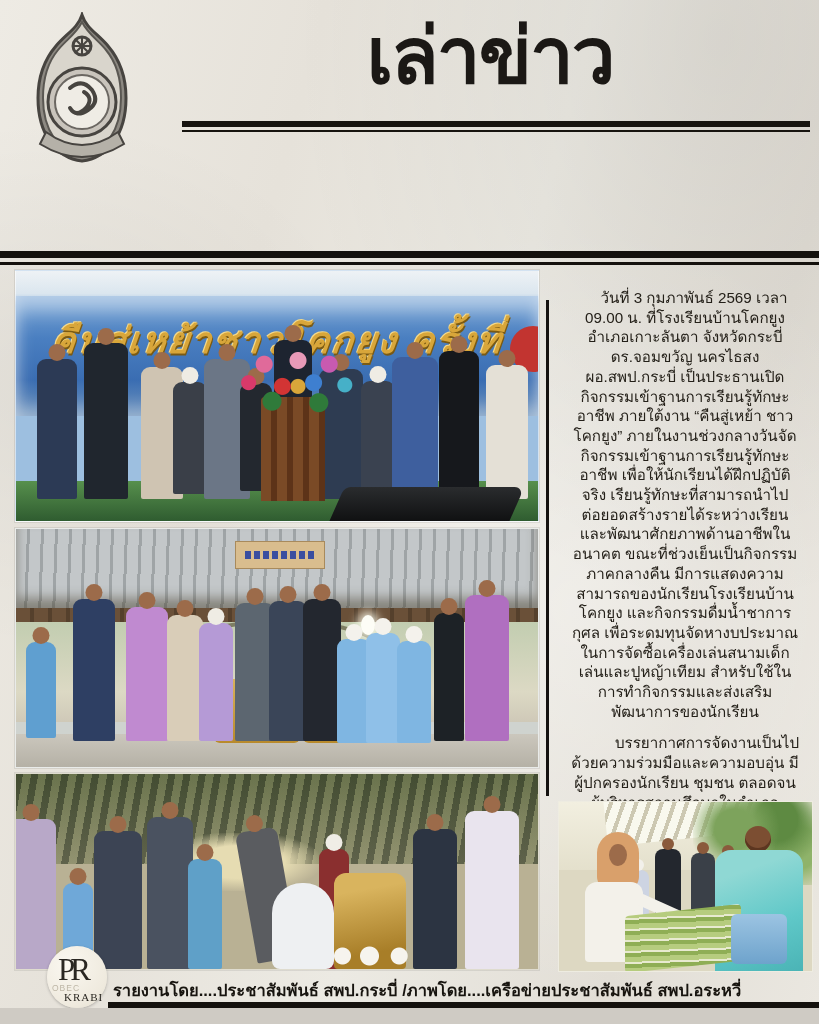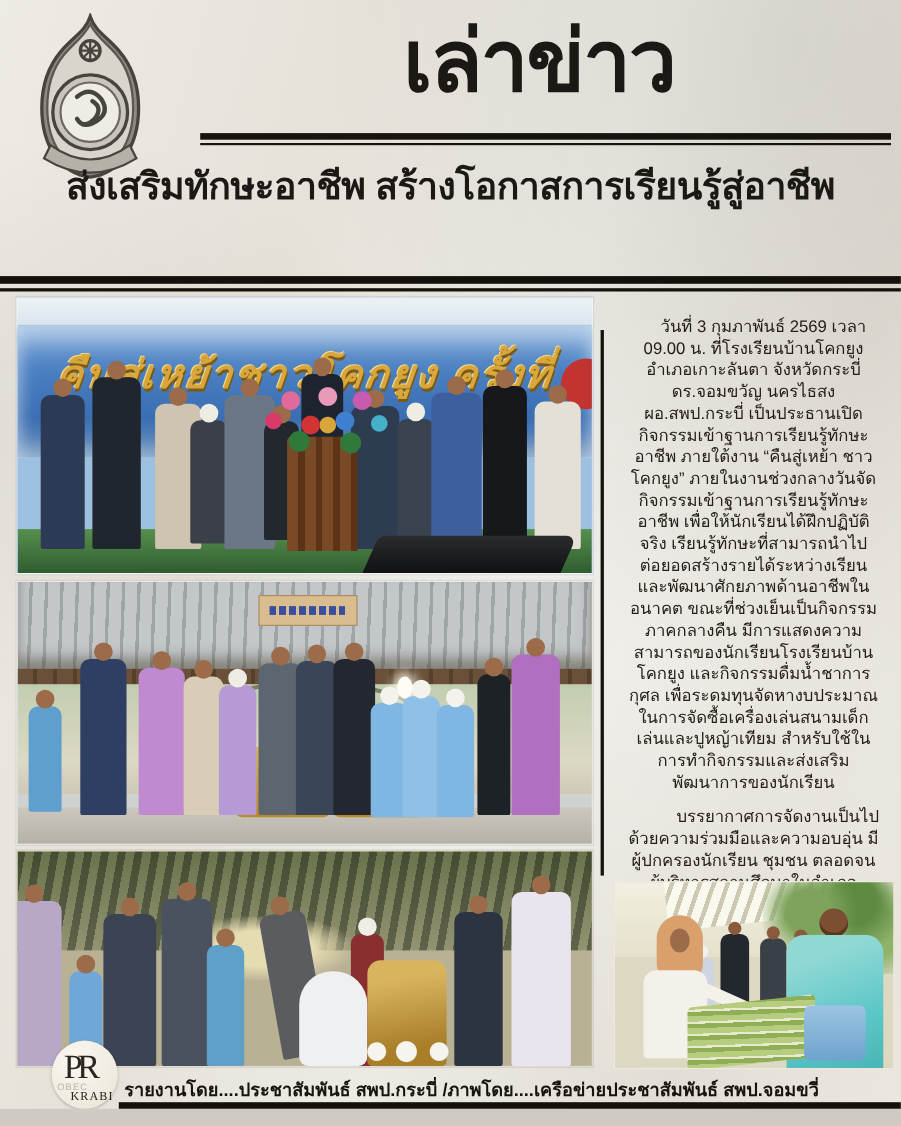--- a/index.html
+++ b/index.html
@@ -148,21 +148,20 @@
 
   <div class="masthead">
     <span class="t-main">เล่าข่าว</span>
   </div>
   <div class="mast-rule">
       <div class="a"></div>
       <div class="b"></div>
     </div>
 
   <div class="headline">
-    <div>ส่งเสริมทักษะอาชีพ สร้างโอกาสการเรียนรู้สู่อาชีพ</div>
   </div>
   <div class="rule-full">
       <div class="a"></div>
       <div class="b"></div>
     </div>
 
   <div class="photo" id="photo-stage">
     <div class="stage-banner">
       <div class="gold">คืนสู่เหย้าชาวโคกยูง ครั้งที่</div>
     </div>
@@ -263,19 +262,19 @@
     </div>
     <div class="rack"></div>
     <div class="blue-cloth"></div>
   </div>
 
   <div class="pr-badge">
     <span class="pr">PR</span>
     <span class="obec">OBEC</span>
     <span class="krabi">KRABI</span>
   </div>
-  <div class="credit">รายงานโดย....ประชาสัมพันธ์ สพป.กระบี่ /ภาพโดย....เครือข่ายประชาสัมพันธ์ สพป.จอมขวี่</div>
+  <div class="credit">รายงานโดย....ประชาสัมพันธ์ สพป.กระบี่ /ภาพโดย....เครือข่ายประชาสัมพันธ์ สพป.อระหวี่</div>
   <div class="foot-rule">
       <div class="a"></div>
       <div class="b"></div>
     </div>
 
 </div>
 
 </body></html>

